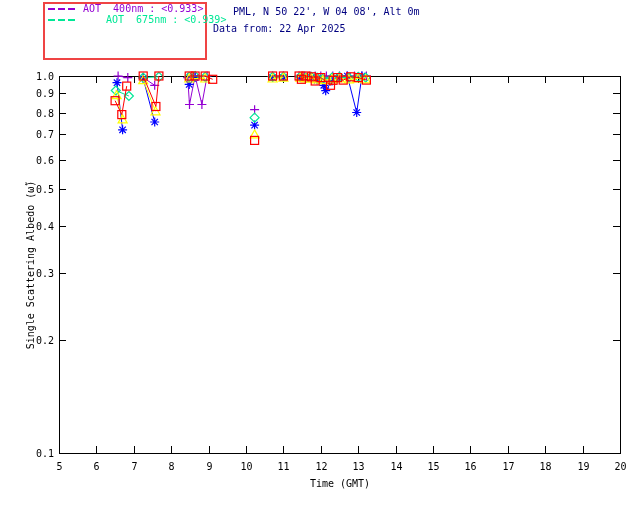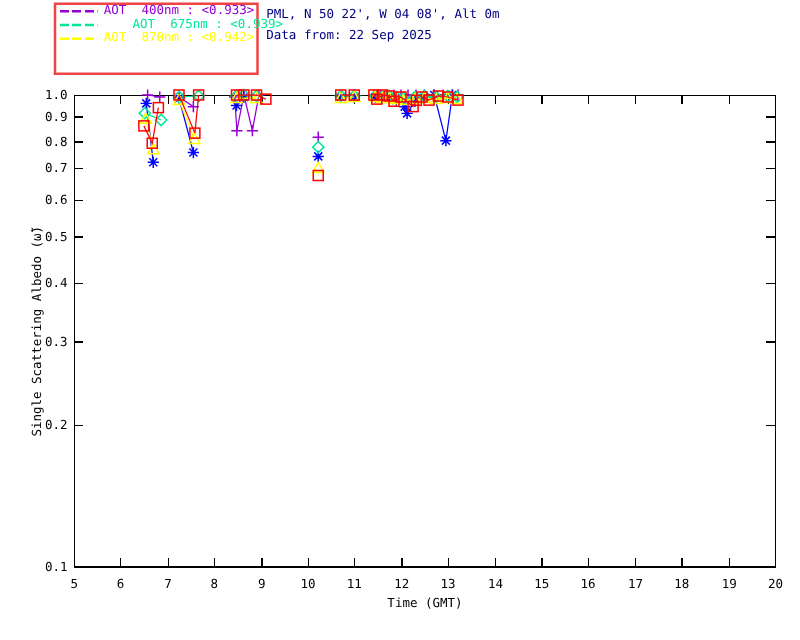--- a/index.html
+++ b/index.html
@@ -262,24 +262,20 @@
 
   <div id="legend">
       <div class="lrow">
         <span class="ldash" style="background: repeating-linear-gradient(90deg, rgb(148, 0, 211) 0px, rgb(148, 0, 211) 7px, transparent 7px, transparent 10px);"></span>
         <span class="ltext" style="color: rgb(148, 0, 211);">AOT  400nm : &lt;0.933&gt;</span>
       </div>
       <div class="lrow">
         <span class="ldash" style="background: repeating-linear-gradient(90deg, rgb(0, 232, 150) 0px, rgb(0, 232, 150) 7px, transparent 7px, transparent 10px);"></span>
         <span class="ltext" style="color: rgb(0, 232, 150); margin-left: 28px;">AOT  675nm : &lt;0.939&gt;</span>
       </div>
-      <div class="lrow">
-        <span class="ldash" style="background: repeating-linear-gradient(90deg, rgb(255, 255, 0) 0px, rgb(255, 255, 0) 7px, transparent 7px, transparent 10px);"></span>
-        <span class="ltext" style="color: rgb(255, 255, 0);">AOT  870nm : &lt;0.942&gt;</span>
-      </div>
     </div>
 
-  <div id="hdr1" class="hdr" style="color: rgb(0, 0, 128);">PML, N 50 22', W 04 08', Alt 0m</div>
-  <div id="hdr2" class="hdr" style="color: rgb(0, 0, 128);">Data from: 22 Sep 2025</div>
+  <div id="hdr1" class="hdr" style="color: rgb(0, 0, 128); margin-left: 20px;">PML, N 50 22', W 04 08', Alt 0m</div>
+  <div id="hdr2" class="hdr" style="color: rgb(0, 0, 128);">Data from: 22 Apr 2025</div>
 
   <div id="xaxis-title">Time (GMT)</div>
   <div id="yaxis-title">Single Scattering Albedo (ω̃)</div>
 </div>
 
 </body></html>

